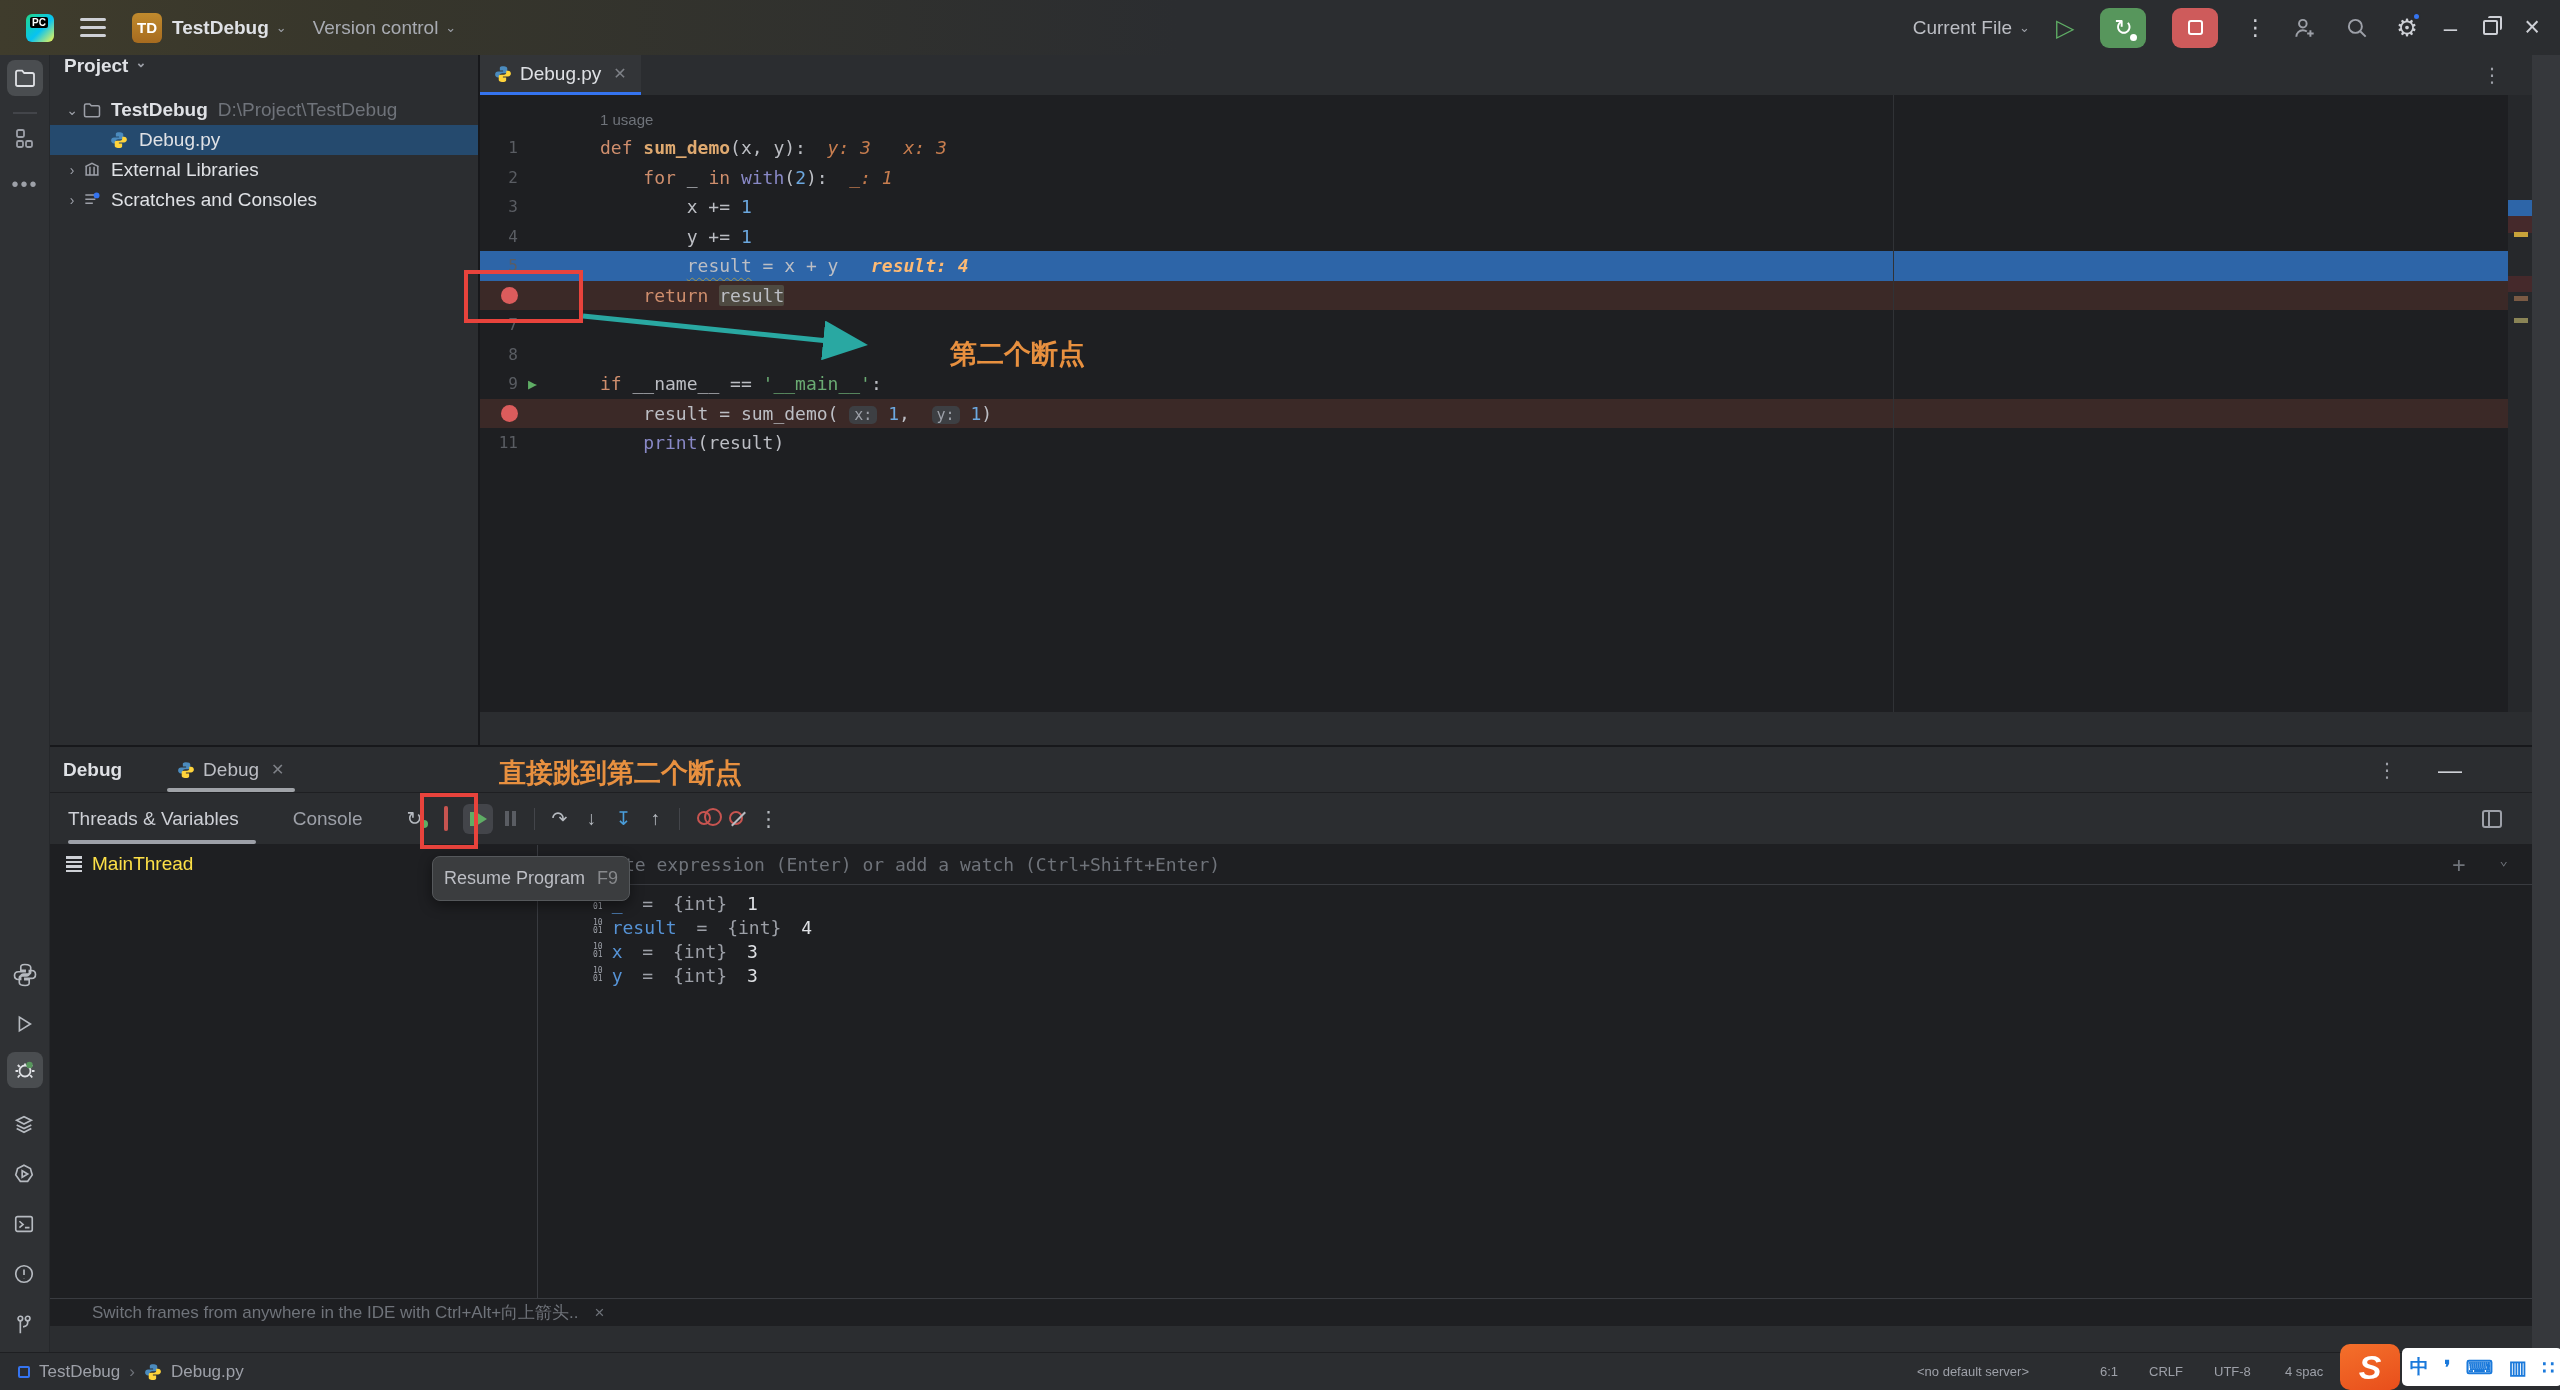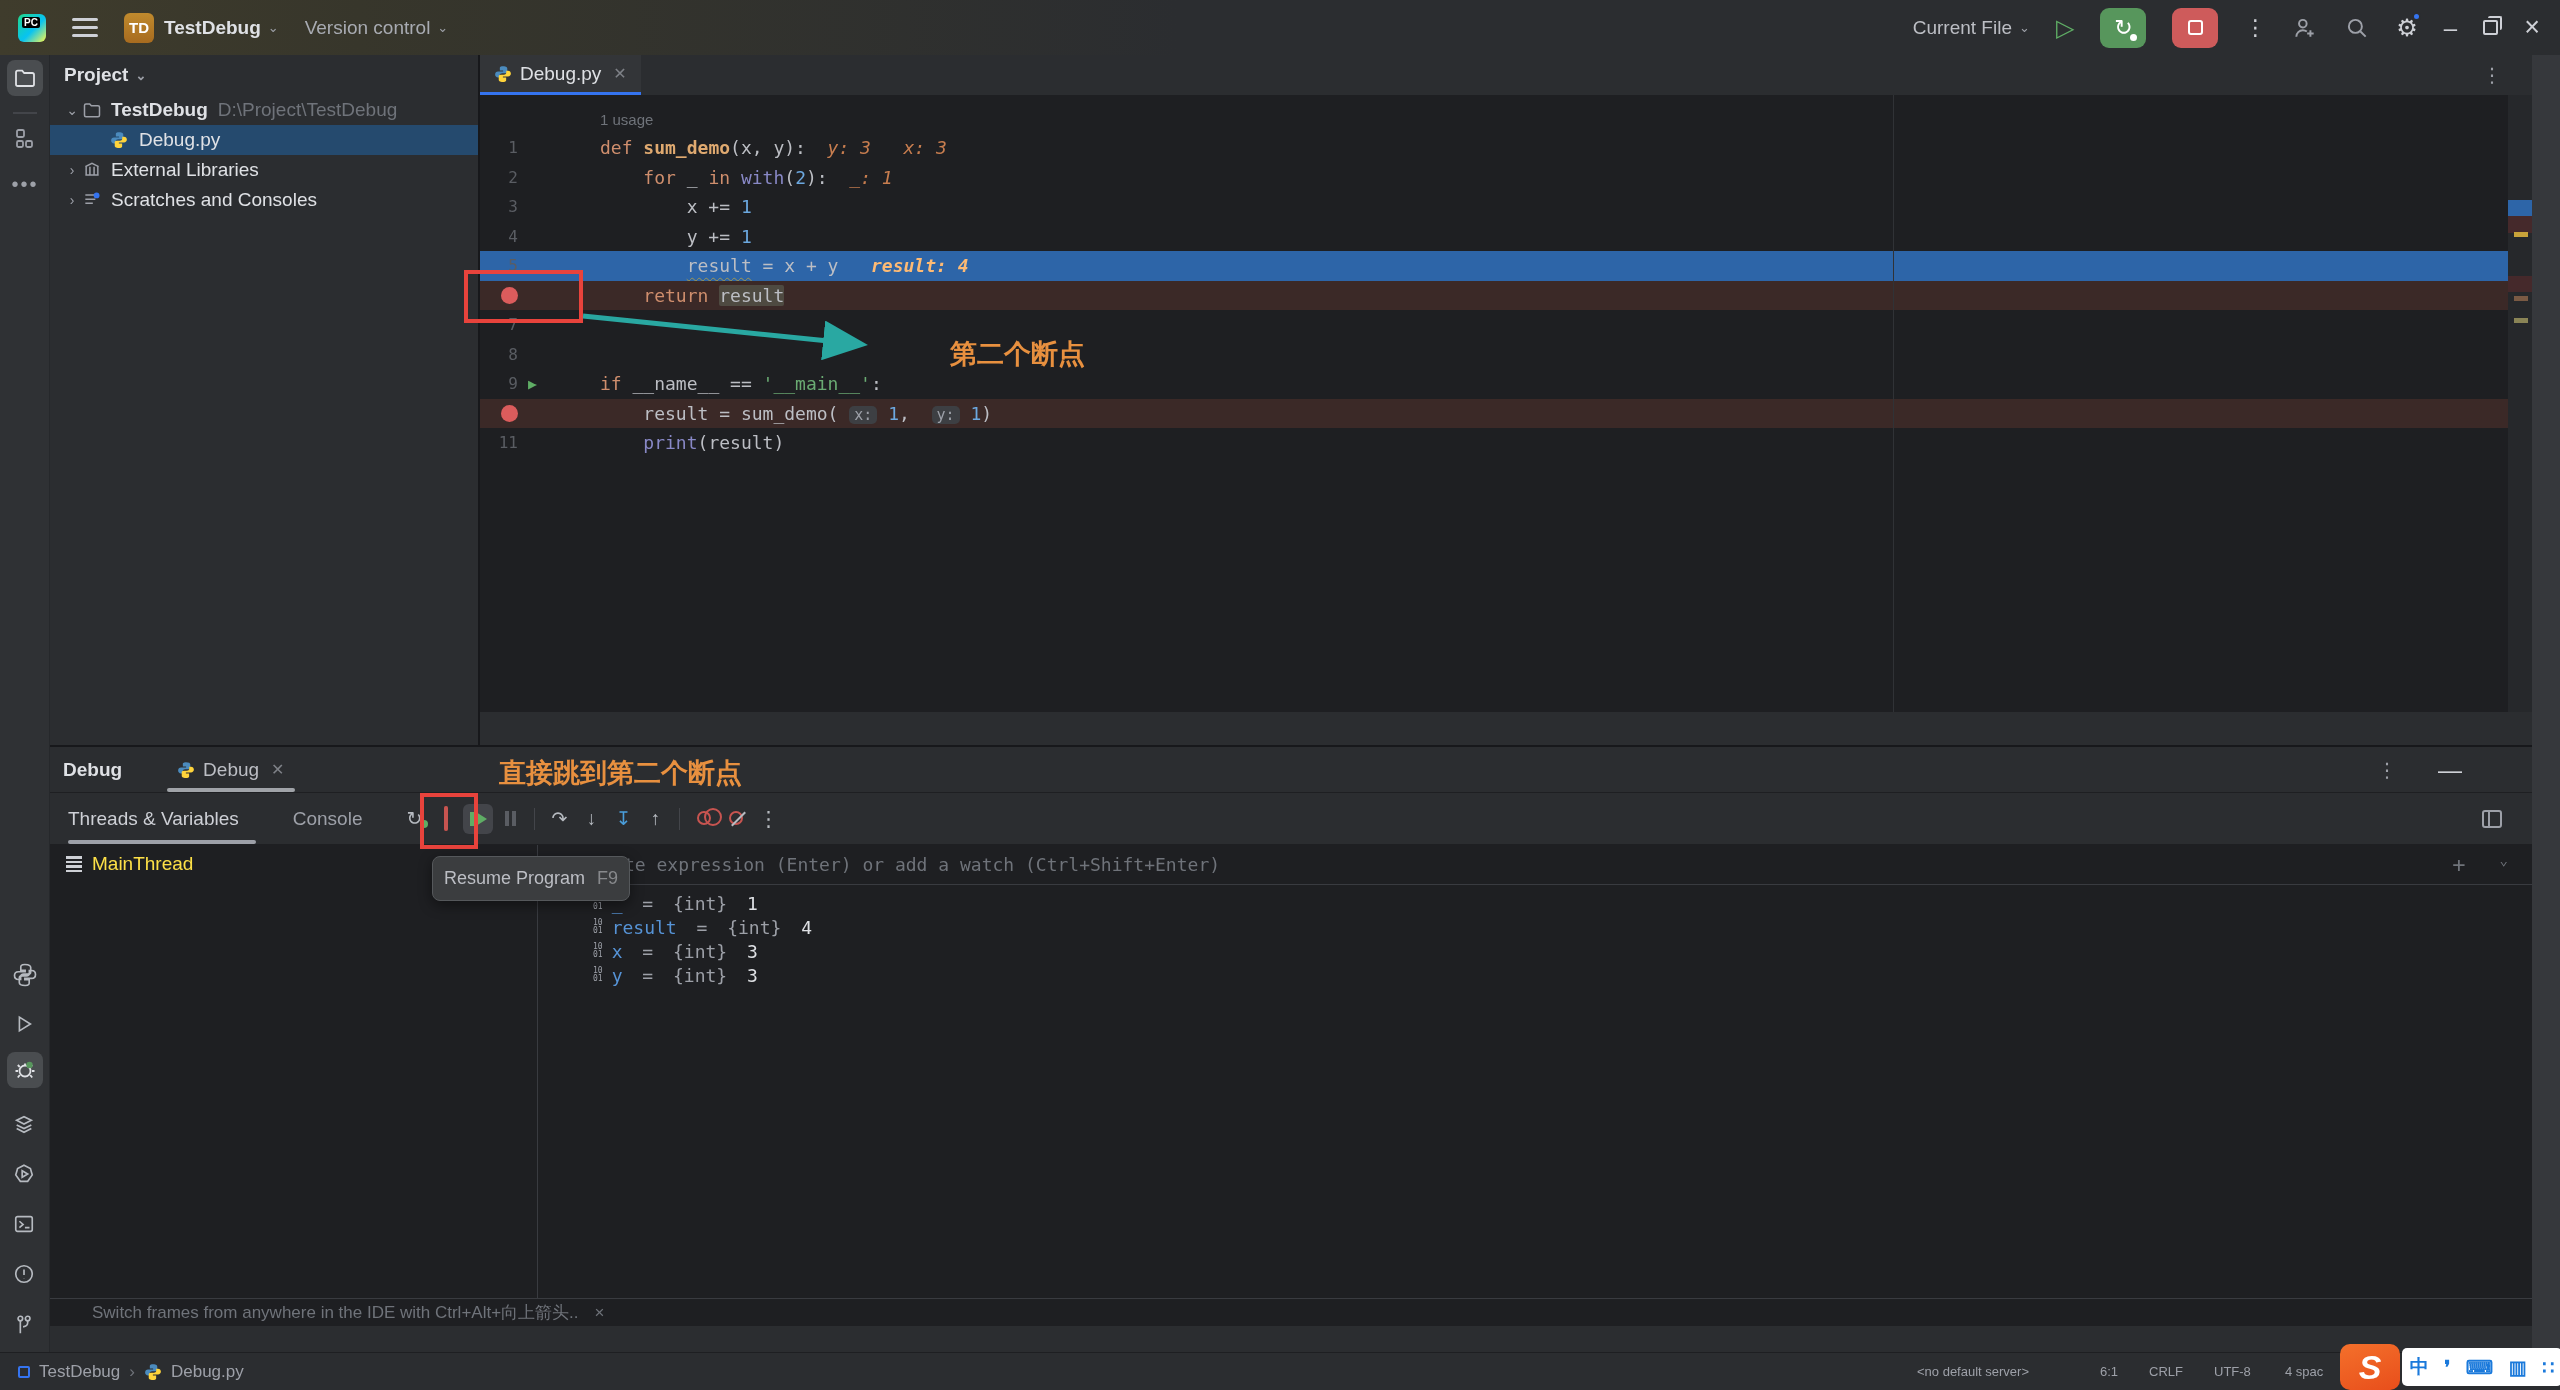--- a/index.html
+++ b/index.html
@@ -9,21 +9,21 @@
     background:#2B2D30; font-family:"Liberation Sans", sans-serif;
     color:#BCBEC4; font-size:19px; -webkit-font-smoothing:antialiased;
   }
   .abs { position:absolute; }
   .row { display:flex; align-items:center; }
 
   
   #titlebar { left:0; top:0; width:2560px; height:55px;
     background:linear-gradient(90deg,#3F3C2C 0%,#37362B 14%,#2B2D30 46%);
     display:flex; align-items:center; }
-  .tb-left { display:flex; align-items:center; gap:26px; padding-left:18px; }
+  .tb-left { display:flex; align-items:center; gap:26px; padding-left:26px; }
   .pc-logo { width:28px; height:28px; border-radius:6px;
     background:linear-gradient(135deg,#21D789 0%,#07C3F2 55%,#FCF84A 100%);
     position:relative; }
   .pc-logo span { position:absolute; left:4px; top:3px; font-size:10px; font-weight:bold; color:#fff;
     background:#000; padding:0 2px; border-radius:2px; }
   .burger { width:26px; display:flex; flex-direction:column; gap:5px; cursor:pointer; }
   .burger i { display:block; height:3px; background:#CED0D6; border-radius:2px; }
   .td-badge { width:30px; height:30px; border-radius:6px; background:linear-gradient(180deg,#C08A2D,#A76B1F);
     color:#fff; font-weight:bold; font-size:15px; display:flex; align-items:center; justify-content:center; }
   .chev { font-size:13px; color:#9DA0A8; margin-left:7px; }
@@ -48,21 +48,21 @@
 
   
   #lstripe { left:0; top:55px; width:50px; height:1297px; background:#2F3134; border-right:1px solid #26282B; }
   #rstripe { left:2532px; top:55px; width:28px; height:1297px; background:#36383C; }
   .stripe-ico { position:absolute; left:0; width:50px; text-align:center; color:#CED0D6; }
   .stripe-active { position:absolute; left:7px; width:36px; height:36px; background:#4A4D50; border-radius:8px; }
   .stripe-div { position:absolute; left:13px; width:24px; height:2px; background:#43454A; }
 
   
   #project { left:50px; top:55px; width:430px; height:690px; background:#2B2D30; border-right:2px solid #17181B; }
-  .proj-header { height:40px; display:flex; align-items:center; padding-left:14px; color:#DFE1E5; font-weight:600; }
+  .proj-header { height:40px; display:flex; align-items:flex-start; padding-left:14px; color:#DFE1E5; font-weight:600; }
   .tree { font-size:19px; }
   .tree-row { height:30px; display:flex; align-items:center; position:relative; white-space:nowrap; }
   .tree-row.sel { background:#254A6E; }
   .tree-chev { width:20px; text-align:center; color:#9DA0A8; font-size:14px; }
   .tree-ico { width:22px; margin-right:7px; text-align:center; }
   .tree-path { color:#6F737A; margin-left:10px; }
 
   
   #tabbar { left:480px; top:55px; width:2052px; height:40px; background:#2B2D30; display:flex; }
   .ed-tab { height:40px; padding:0 14px; display:flex; align-items:center; gap:8px; background:#333538;

